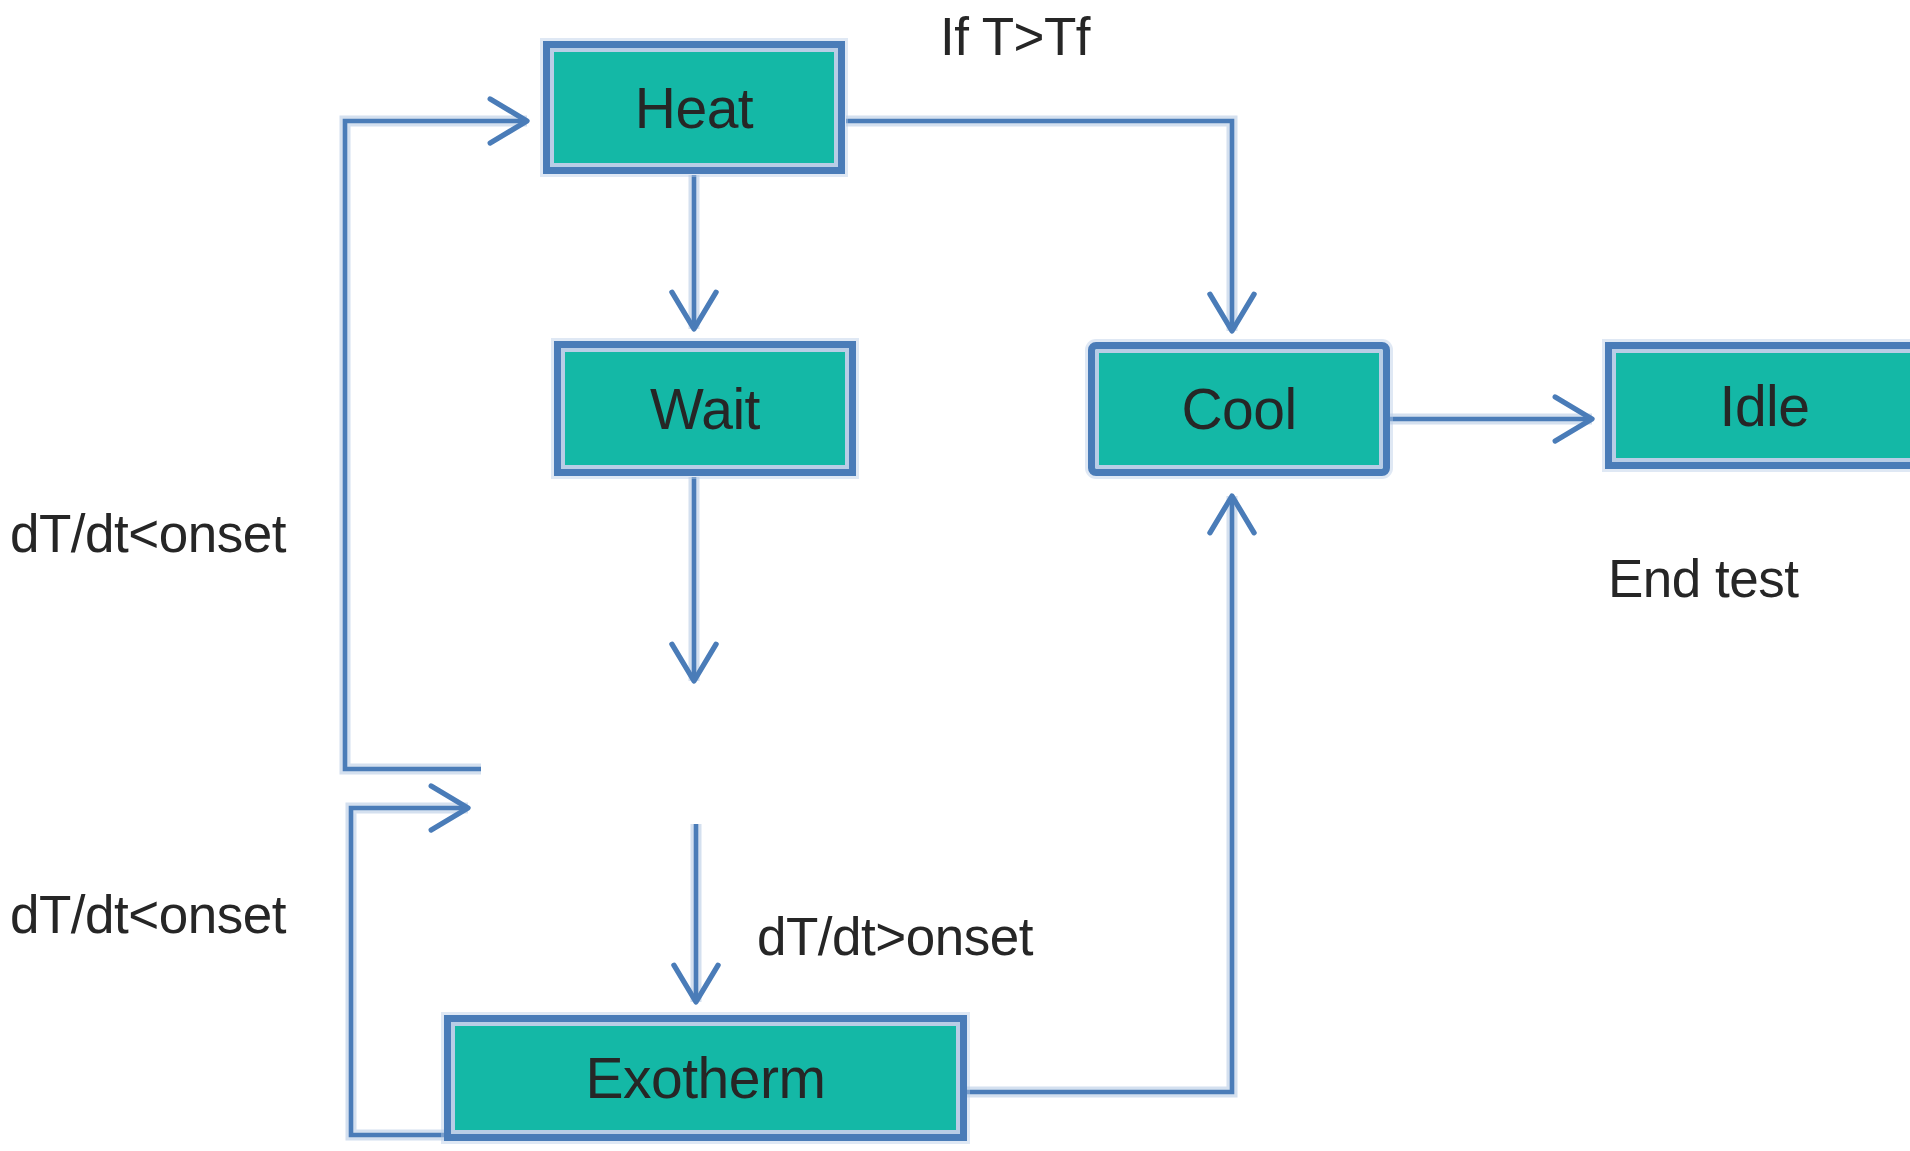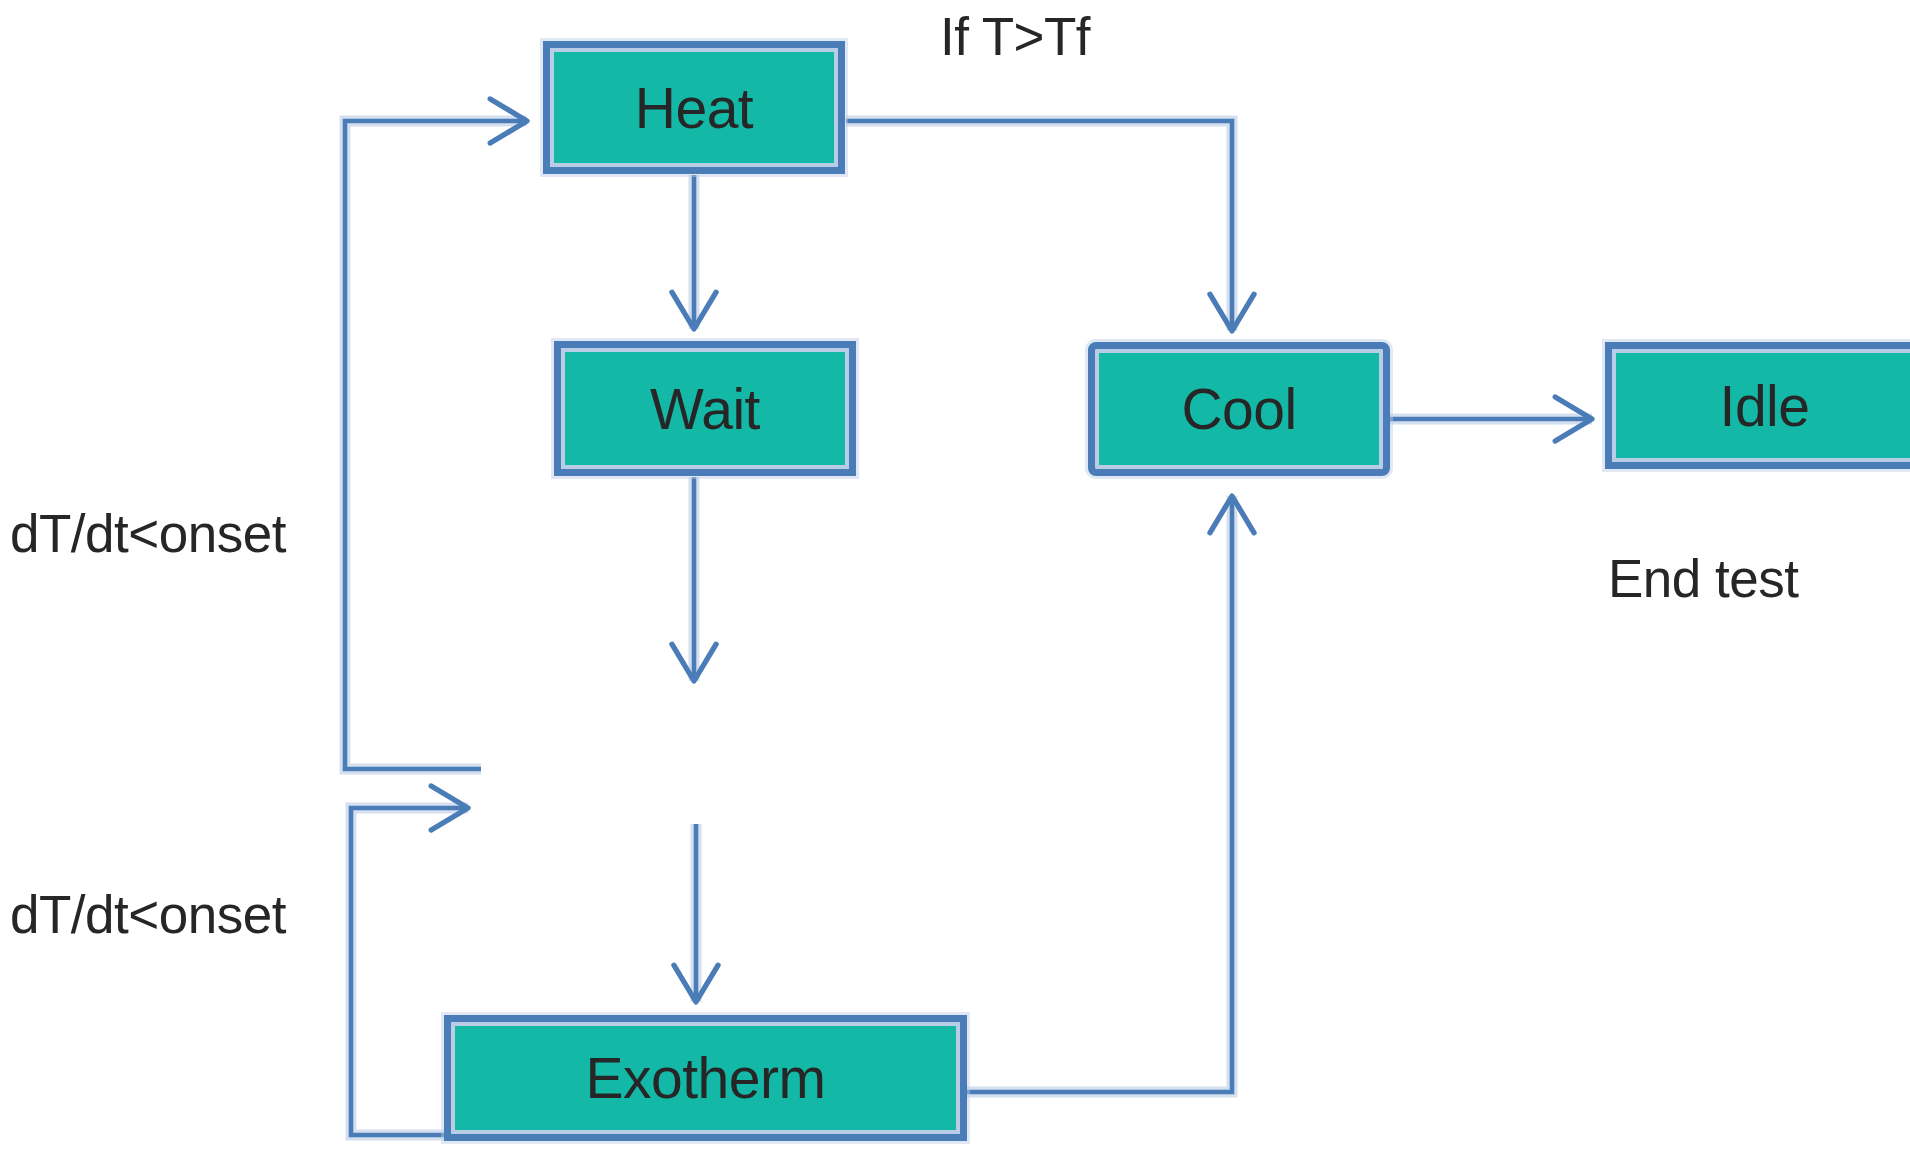--- a/index.html
+++ b/index.html
@@ -95,15 +95,16 @@
   <div class="node node-idle">
     <span>Idle</span>
   </div>
   <div class="node node-exotherm">
     <span>Exotherm</span>
   </div>
 
   <div class="annot annot-if-t-gt-tf">If T&gt;Tf</div>
   <div class="annot annot-onset-upper">dT/dt&lt;onset</div>
   <div class="annot annot-onset-lower">dT/dt&lt;onset</div>
+  <div class="annot annot-gt-onset">dT/dt&gt;onset</div>
   <div class="annot annot-end-test">End test</div>
 
 </div>
 
 </body></html>

